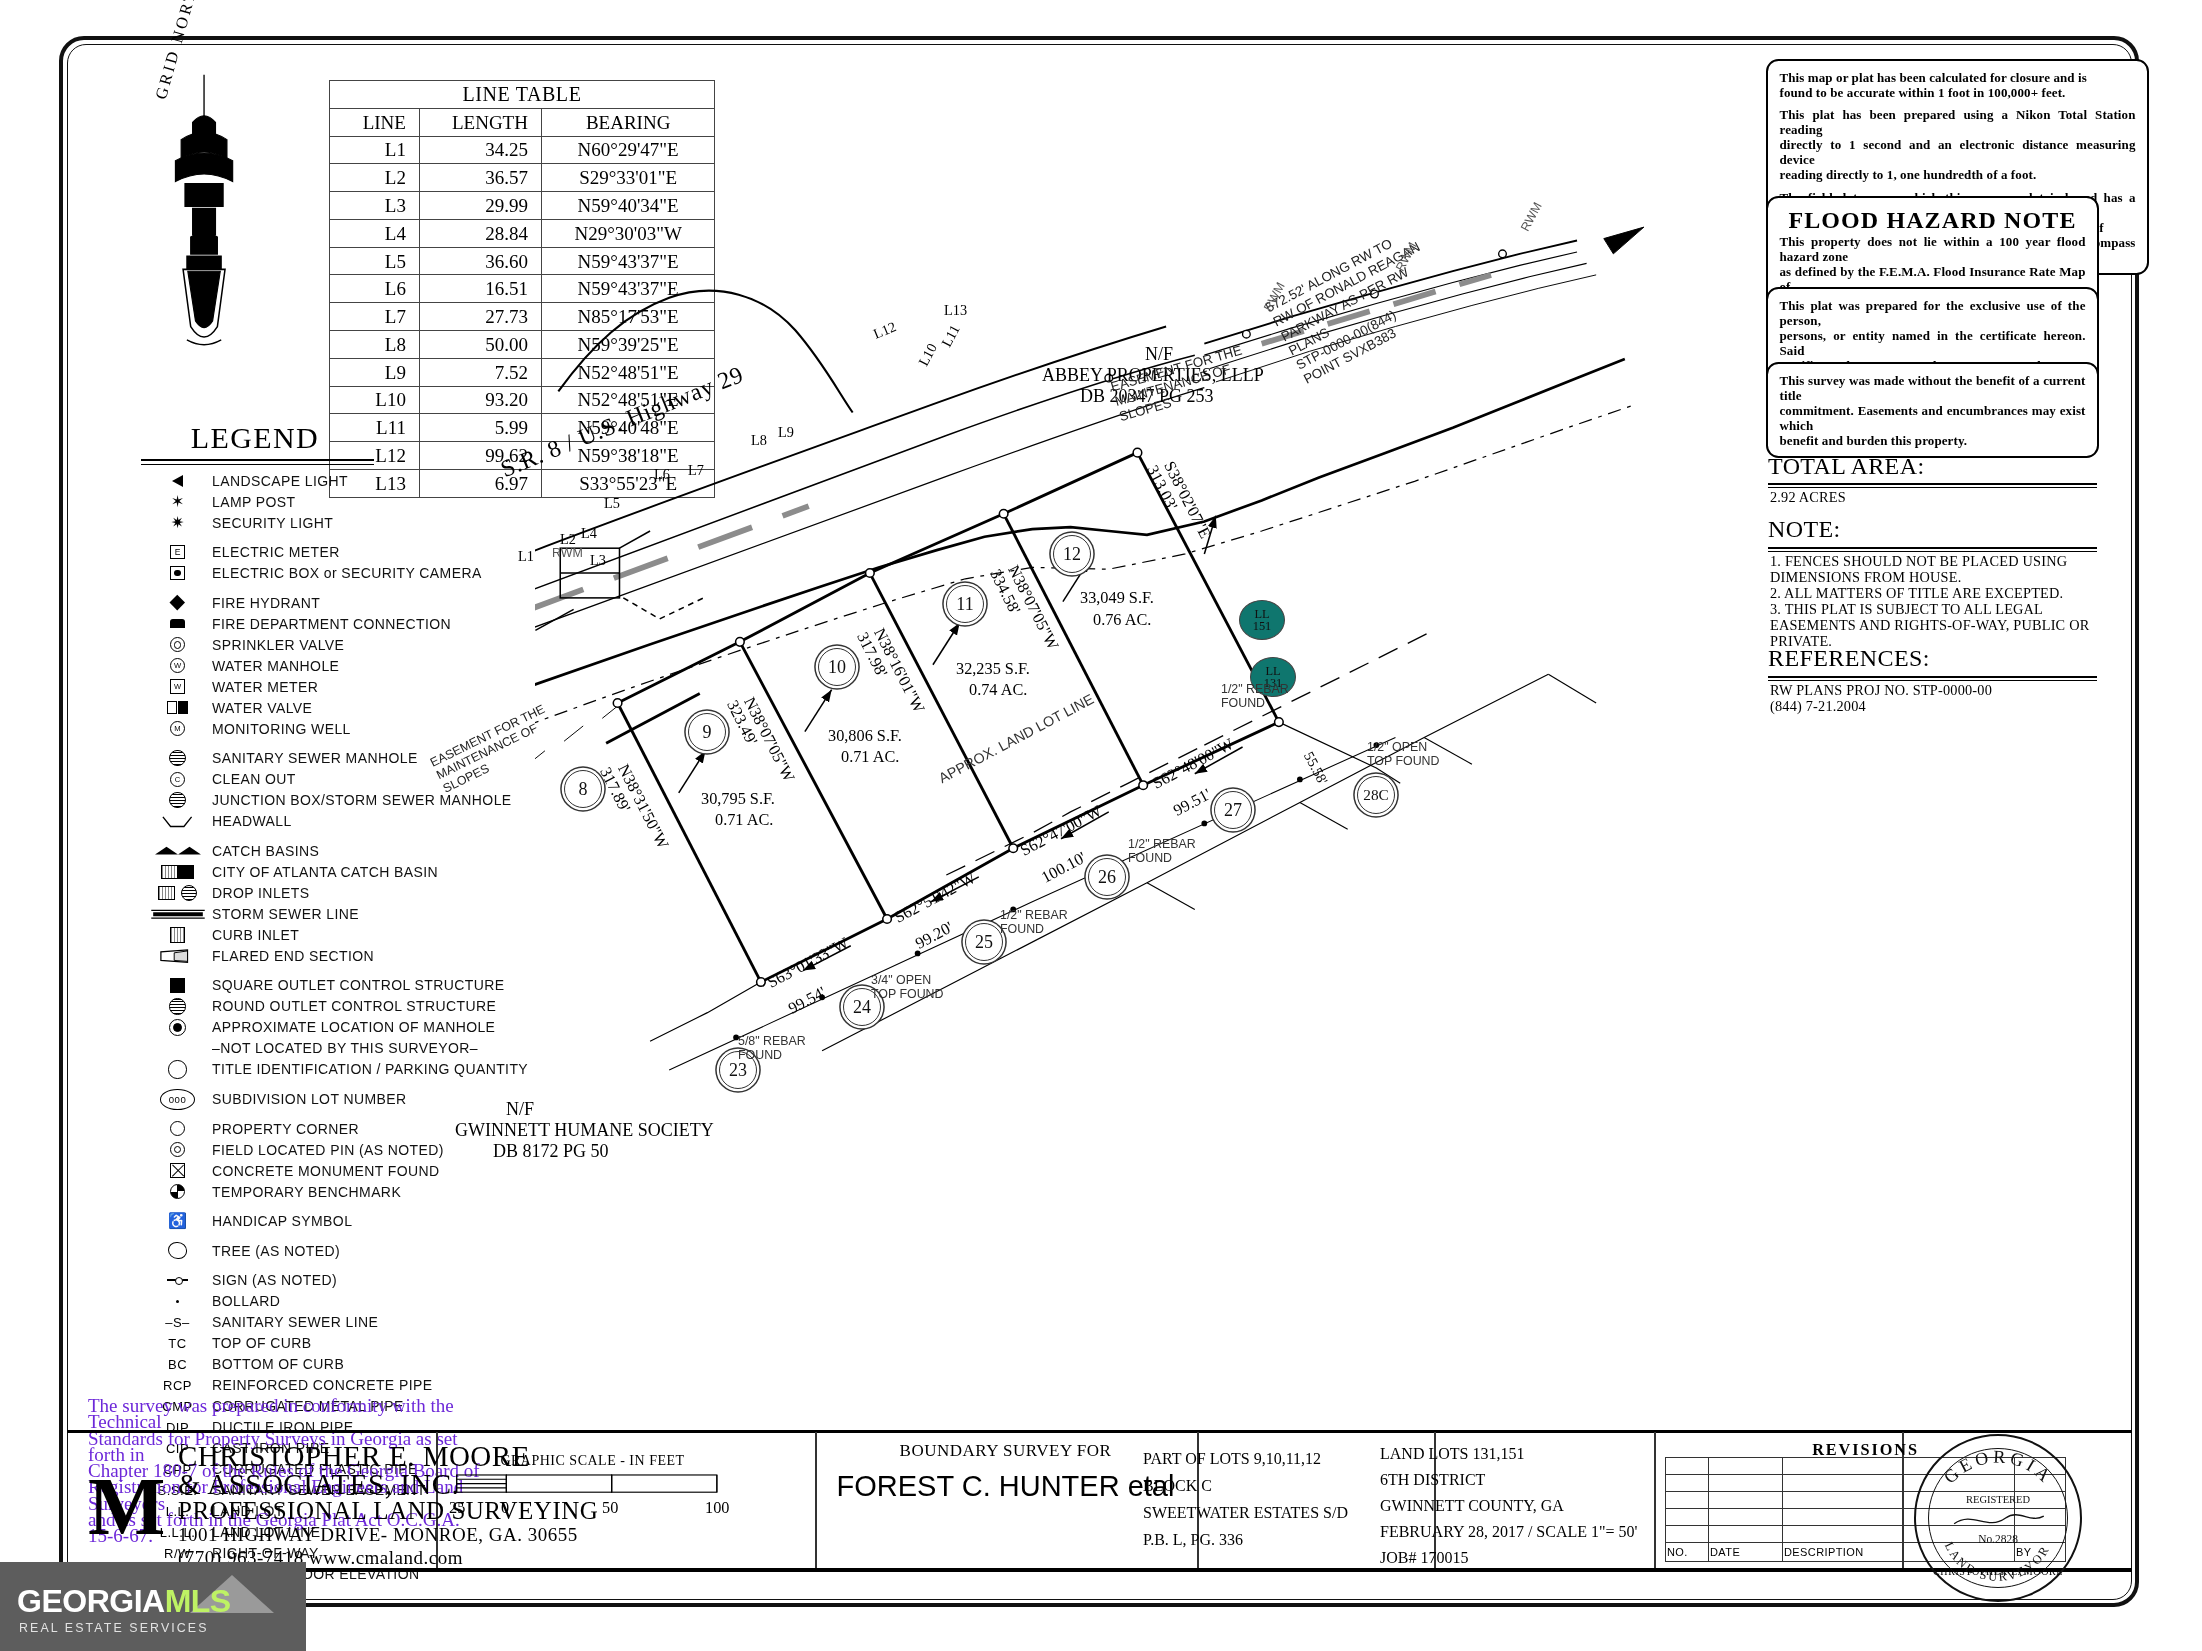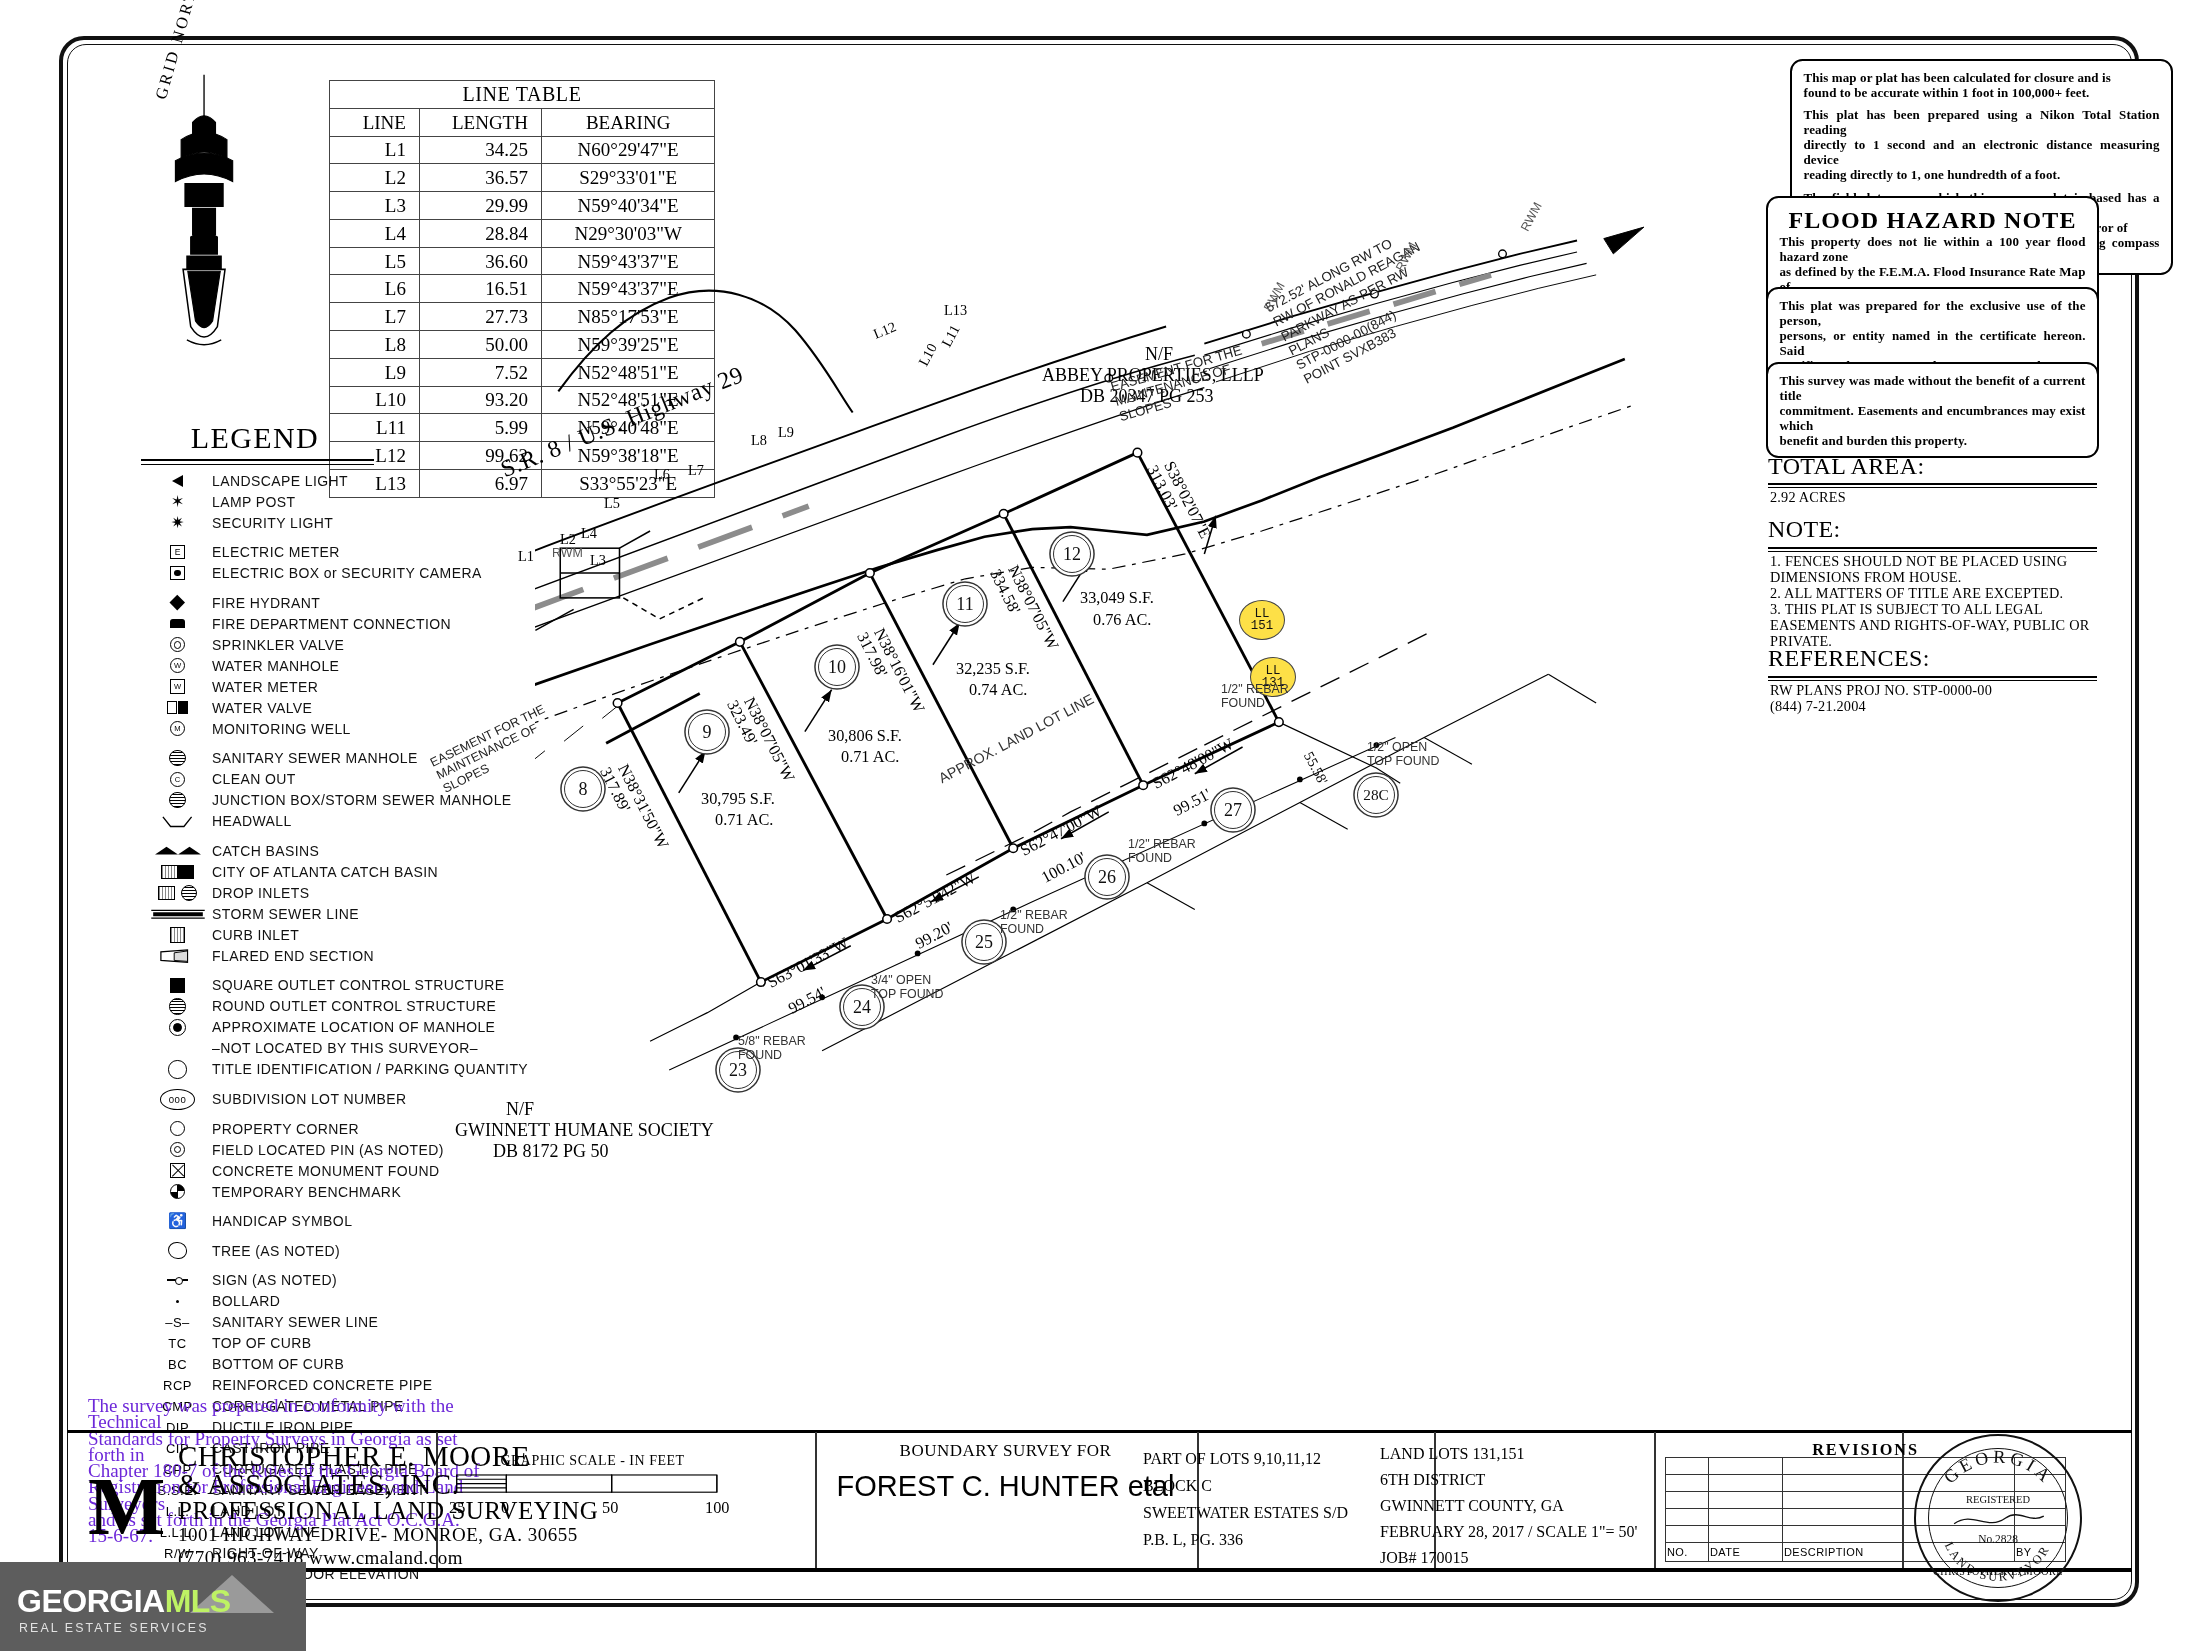--- a/index.html
+++ b/index.html
@@ -107,21 +107,21 @@
 
   
   .note-box{
     position:absolute;border:2.9px solid #000;border-radius:12.4px;box-sizing:border-box;
     background:#fff;padding:8.6px 11.5px;
     font-family:"Liberation Serif",serif;font-weight:700;font-size:13px;line-height:15px;
     text-align:justify;letter-spacing:0.1px;
   }
   .note-box .ln{display:block;}
   .note-box .sp{display:block;height:7.6px;}
-  .nb1{left:1766px;top:59px;width:383px;margin-left:24px;}
+  .nb1{left:1766px;top:59px;width:383px;}
   .nb2{left:1766px;top:196px;width:333px;}
   .nb3{left:1766px;top:287px;width:333px;}
   .nb4{left:1766px;top:362px;width:333px;}
   .flood-hd{
     font-family:"Liberation Serif",serif;font-weight:700;font-size:24px;letter-spacing:1.1px;
     text-align:center;line-height:26px;display:block;margin-bottom:1px;
   }
   .hdr-big{
     position:absolute;font-family:"Liberation Serif",serif;font-size:24px;letter-spacing:0.4px;
   }
@@ -139,23 +139,23 @@
   .mtxt-s{position:absolute;font-family:"Liberation Sans",sans-serif;white-space:nowrap;}
 
   .lotbubble{
     position:absolute;width:36px;height:36px;border-radius:50%;
     border:1.5px solid #333;box-shadow:0 0 0 2.3px #fff,0 0 0 3.8px #333;
     background:#fff;display:flex;align-items:center;justify-content:center;
     font-family:"Liberation Serif",serif;font-size:18px;color:#111;
   }
   .ll-bubble{
     position:absolute;width:44px;height:38px;border-radius:50%;
-    border:1.4px solid #444;background:#fde047;display:flex;flex-direction:column;
+    border:1.4px solid #444;background:#0f766e;display:flex;flex-direction:column;
     align-items:center;justify-content:center;line-height:12.4px;
-    font-family:Liberation Mono, monospace;font-size:12.4px;color:#111;
+    font-family:Liberation Serif, serif;font-size:12.4px;color:#111;
   }
 
   
   .tb{position:absolute;left:67px;top:1430px;width:2065px;height:170px;}
   .tb-sep{position:absolute;width:1.5px;background:#333;}
 
   .firm-name{font-family:"Liberation Serif",serif;letter-spacing:0.5px;}
 
   .logo-M{
     position:absolute;left:88px;top:1468px;width:88px;height:82px;

